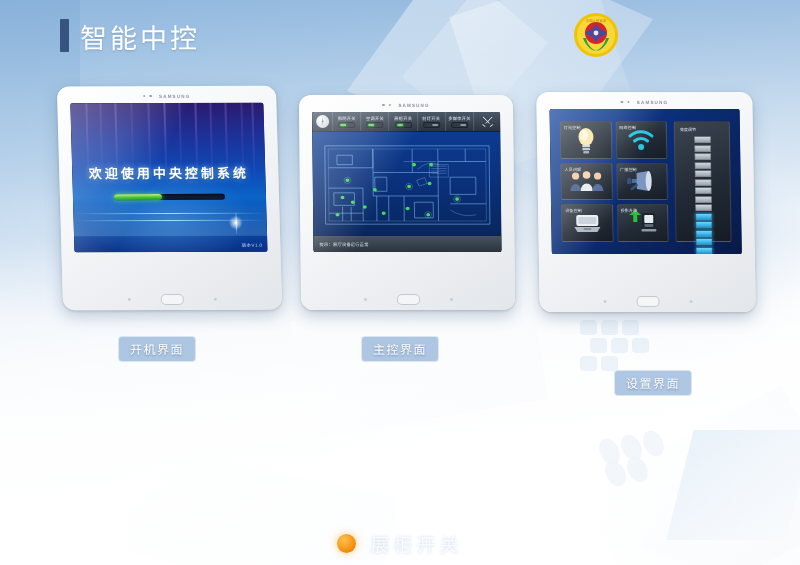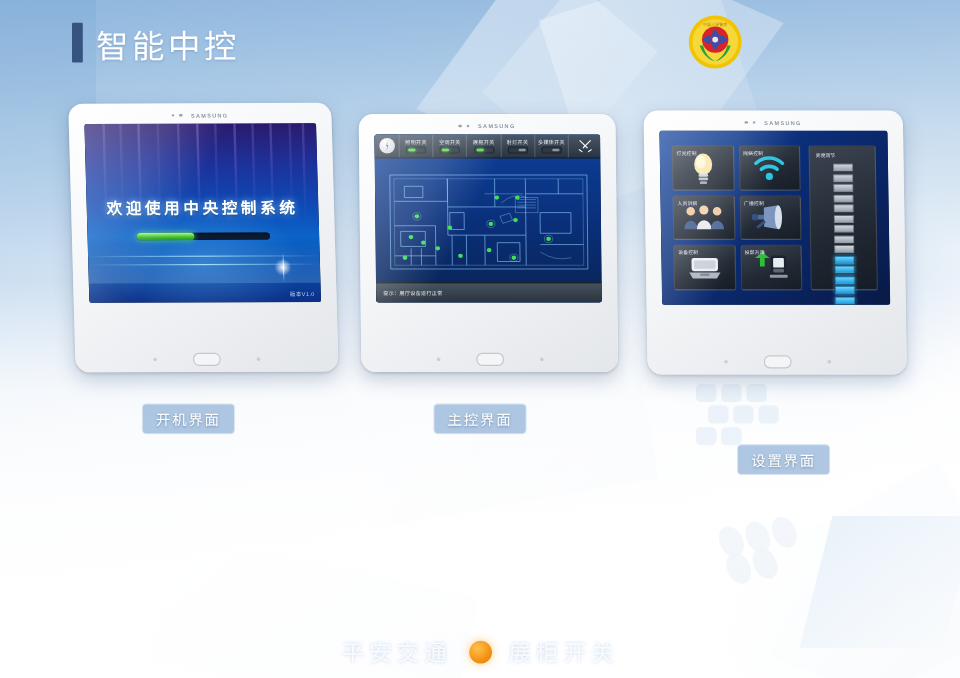--- a/index.html
+++ b/index.html
@@ -660,18 +660,17 @@
       <span class="nav-dot"></span>
     </div>
   </div>
 
   <div class="caption c1">开机界面</div>
   <div class="caption c2">主控界面</div>
   <div class="caption c3">设置界面</div>
 
 
   <div class="footer">
-    <span class="footer-text">平安交通</span>
     <span class="footer-dot"></span>
     <span class="footer-text">展柜开关</span>
   </div>
 
 </div>
 
 </body></html>

